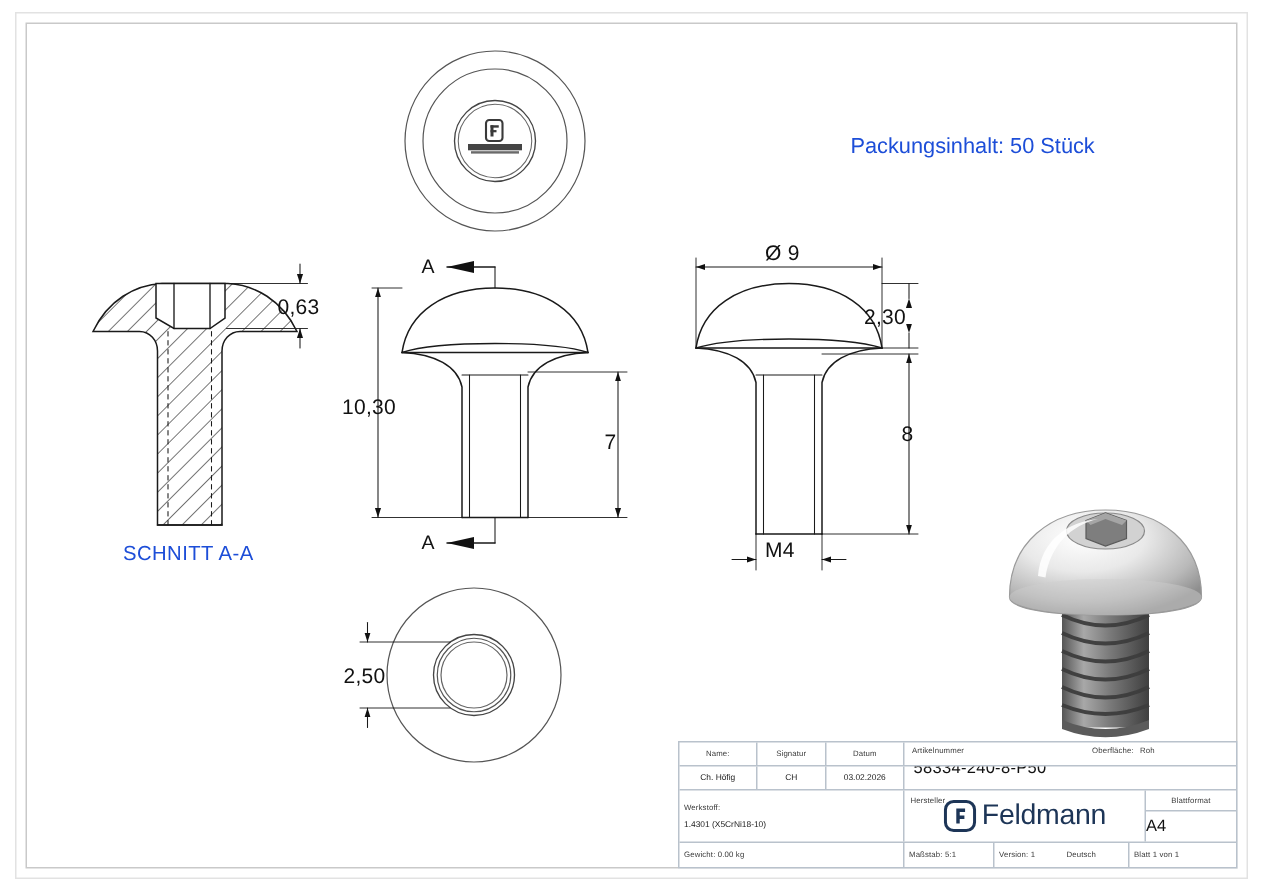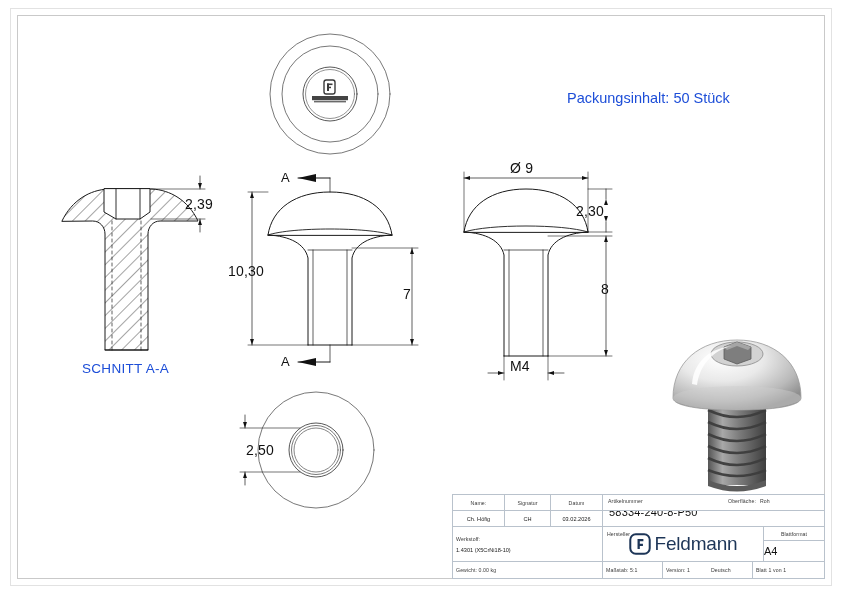--- a/index.html
+++ b/index.html
@@ -315,34 +315,34 @@
       <ellipse cx="737" cy="354" rx="26" ry="12" fill="#d2d2d2" stroke="#8a8a8a" stroke-width="0.8"></ellipse>
       <path d="M724,347 L737,342 L751,347 L751,359 L737,364 L724,359 Z" fill="#7e7e7e" stroke="#5a5a5a" stroke-width="0.8"></path>
       <path d="M724,347 L737,342 L751,347 L748,350 L737,346 L727,350 Z" fill="#a5a5a5"></path>
 
       <path d="M692,384 C694,360 712,348 732,346 C714,350 700,364 697,385 Z" fill="#ffffff" opacity="0.85"></path>
     </g>
   </svg>
 
   <div class="pkgtext">Packungsinhalt: 50 Stück</div>
 
-  <div class="dimtext" style="left:185px; top:196px;">2,39</div>
+  <div class="dimtext" style="left:185px; top:196px;">0,63</div>
   <div class="viewlabel" style="left:82px; top:361px; font-size:13.5px;">SCHNITT A-A</div>
 
   <div class="dimtext" style="left:228px; top:263px;">10,30</div>
   <div class="dimtext" style="left:403px; top:286px;">7</div>
   <div class="dimtext" style="left:281px; top:170px; font-size:13px;">A</div>
   <div class="dimtext" style="left:281px; top:354px; font-size:13px;">A</div>
 
   <div class="dimtext" style="left:510px; top:160px;">Ø 9</div>
   <div class="dimtext" style="left:576px; top:203px;">2,30</div>
   <div class="dimtext" style="left:601px; top:281px;">8</div>
   <div class="dimtext" style="left:510px; top:358px;">M4</div>
 
-  <div class="dimtext" style="left:229px; top:442px;margin-left:17px;">2,50</div>
+  <div class="dimtext" style="left:229px; top:442px;">2,50</div>
 
   <div id="titleblock">
 
     <div class="tb-row r1 tb-rowline">
       <div class="tb-cell val-ctr" style="width:52px;">
         <span class="lbl">Name:</span>
       </div>
       <div class="tb-cell val-ctr" style="width:46px;">
         <span class="lbl">Signatur</span>
       </div>

